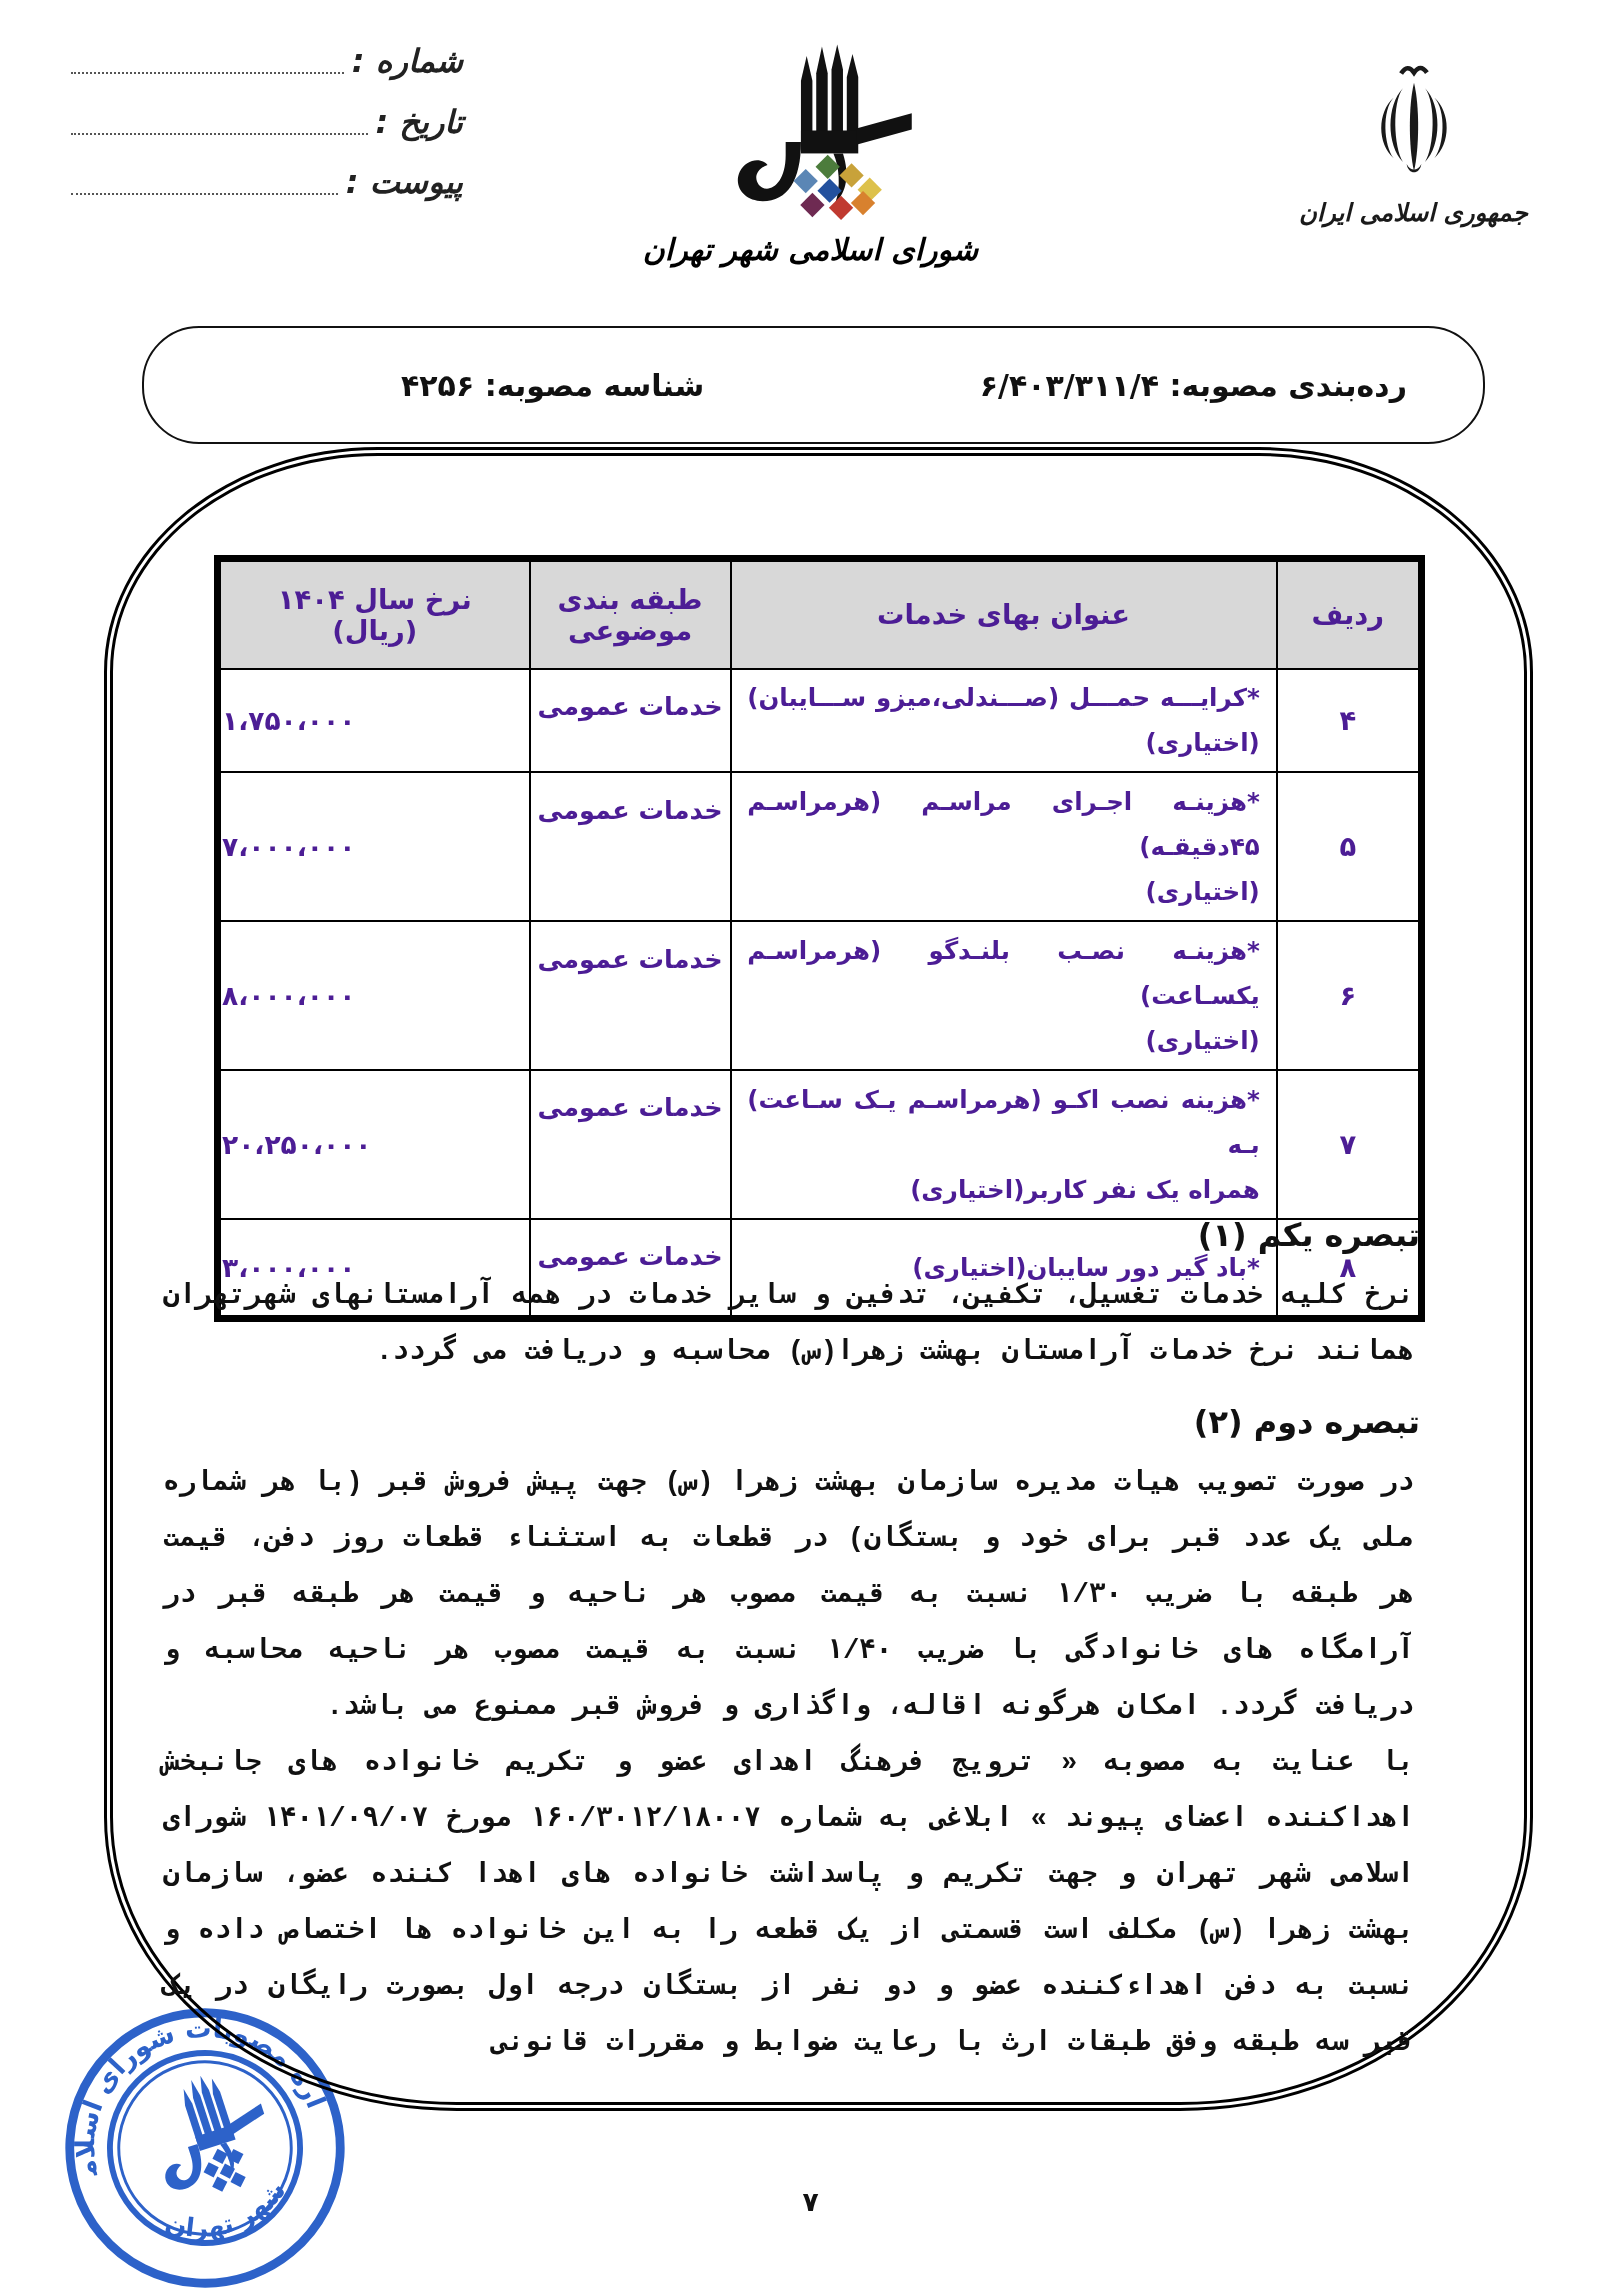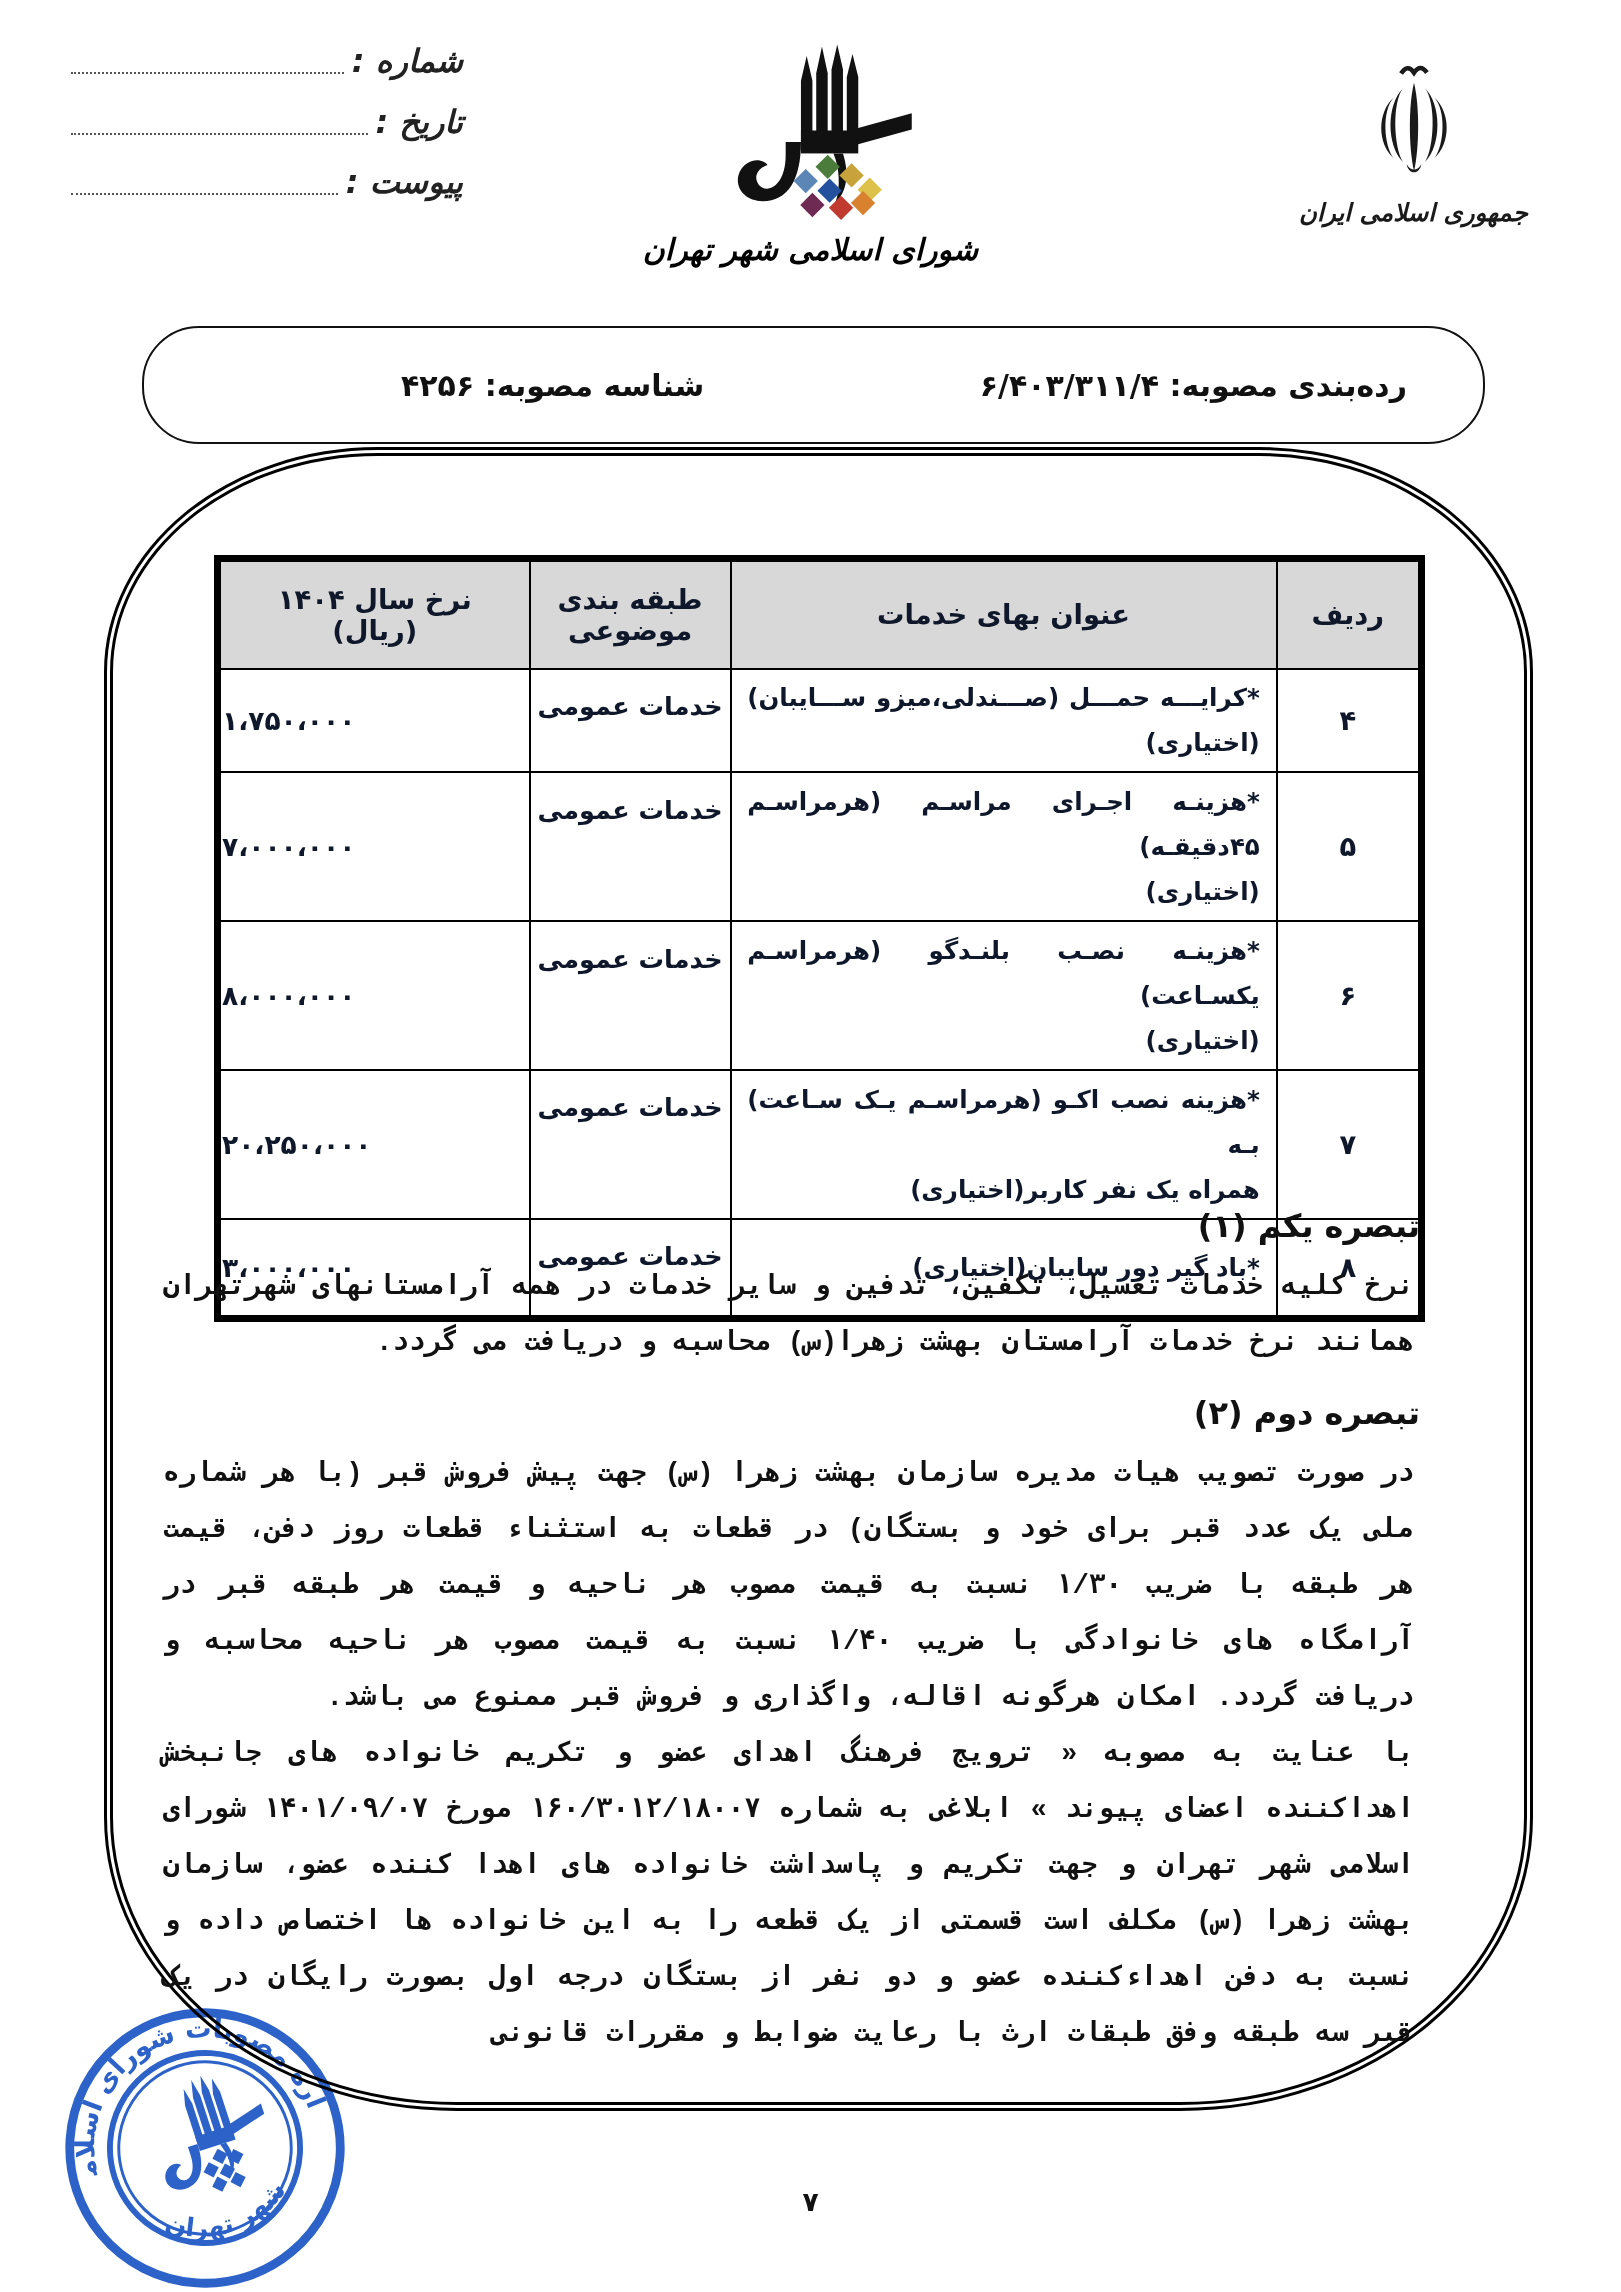--- a/index.html
+++ b/index.html
@@ -35,35 +35,35 @@
     border:9.8px double #000;
     border-radius:274px 274px 353px 353px / 225px 225px 294px 294px;
     box-sizing:border-box;z-index:2;pointer-events:none;
   }
   
   .rate-table{
     position:absolute;left:214px;top:555px;z-index:3;
     width:1204px;border-collapse:collapse;table-layout:fixed;
     border:7.8px solid #000;direction:rtl;
   }
-  .rate-table td,.rate-table th{border:2px solid #000;box-sizing:border-box;color:#0f172a;}
+  .rate-table td,.rate-table th{border:2px solid #000;box-sizing:border-box;color:#4c1d95;}
   .rate-table thead th{background:#d8d8d8;height:110px;font-size:27.4px;font-weight:bold;text-align:center;vertical-align:middle;}
   .rate-table tbody tr{height:100px;}
   td.c-radif{text-align:center;vertical-align:middle;font-size:27.4px;font-weight:bold;}
   td.c-title{vertical-align:middle;padding:5.9px 15.7px;font-size:24.5px;font-weight:bold;line-height:45px;}
   td.c-class{vertical-align:top;text-align:center;padding-top:21.6px;font-size:25.5px;font-weight:bold;}
   td.c-rate{text-align:left;vertical-align:middle;font-size:26.5px;font-weight:bold;}
   .rate-num{direction:ltr;unicode-bidi:isolate;}
   .t-line1{text-align:justify;text-align-last:justify;}
   .t-line1.no-just{text-align:right;text-align-last:right;}
   .t-line2{text-align:right;}
   
   .notes{position:absolute;left:163px;top:1206px;width:1257px;direction:rtl;z-index:3;color:#111;}
   .note-heading{font-size:32px;font-weight:bold;margin:23.5px 0 13.7px 0;text-align:right;}
-  .note-heading.first{margin-top:1px;}
+  .note-heading.first{margin-top:10px;}
   .note-body{font-size:27.4px;font-weight:bold;line-height:56px;text-align:justify;margin:0 5.9px 0 0;font-family:Liberation Mono, monospace;}
   
   .stamp{position:absolute;left:55px;top:2001px;z-index:1;}
   
   .page-num{position:absolute;left:0;right:0;top:2186px;text-align:center;font-size:26.5px;font-weight:bold;color:#111;z-index:3;}
 </style>
 </head>
 <body>
 
 <div class="page">

